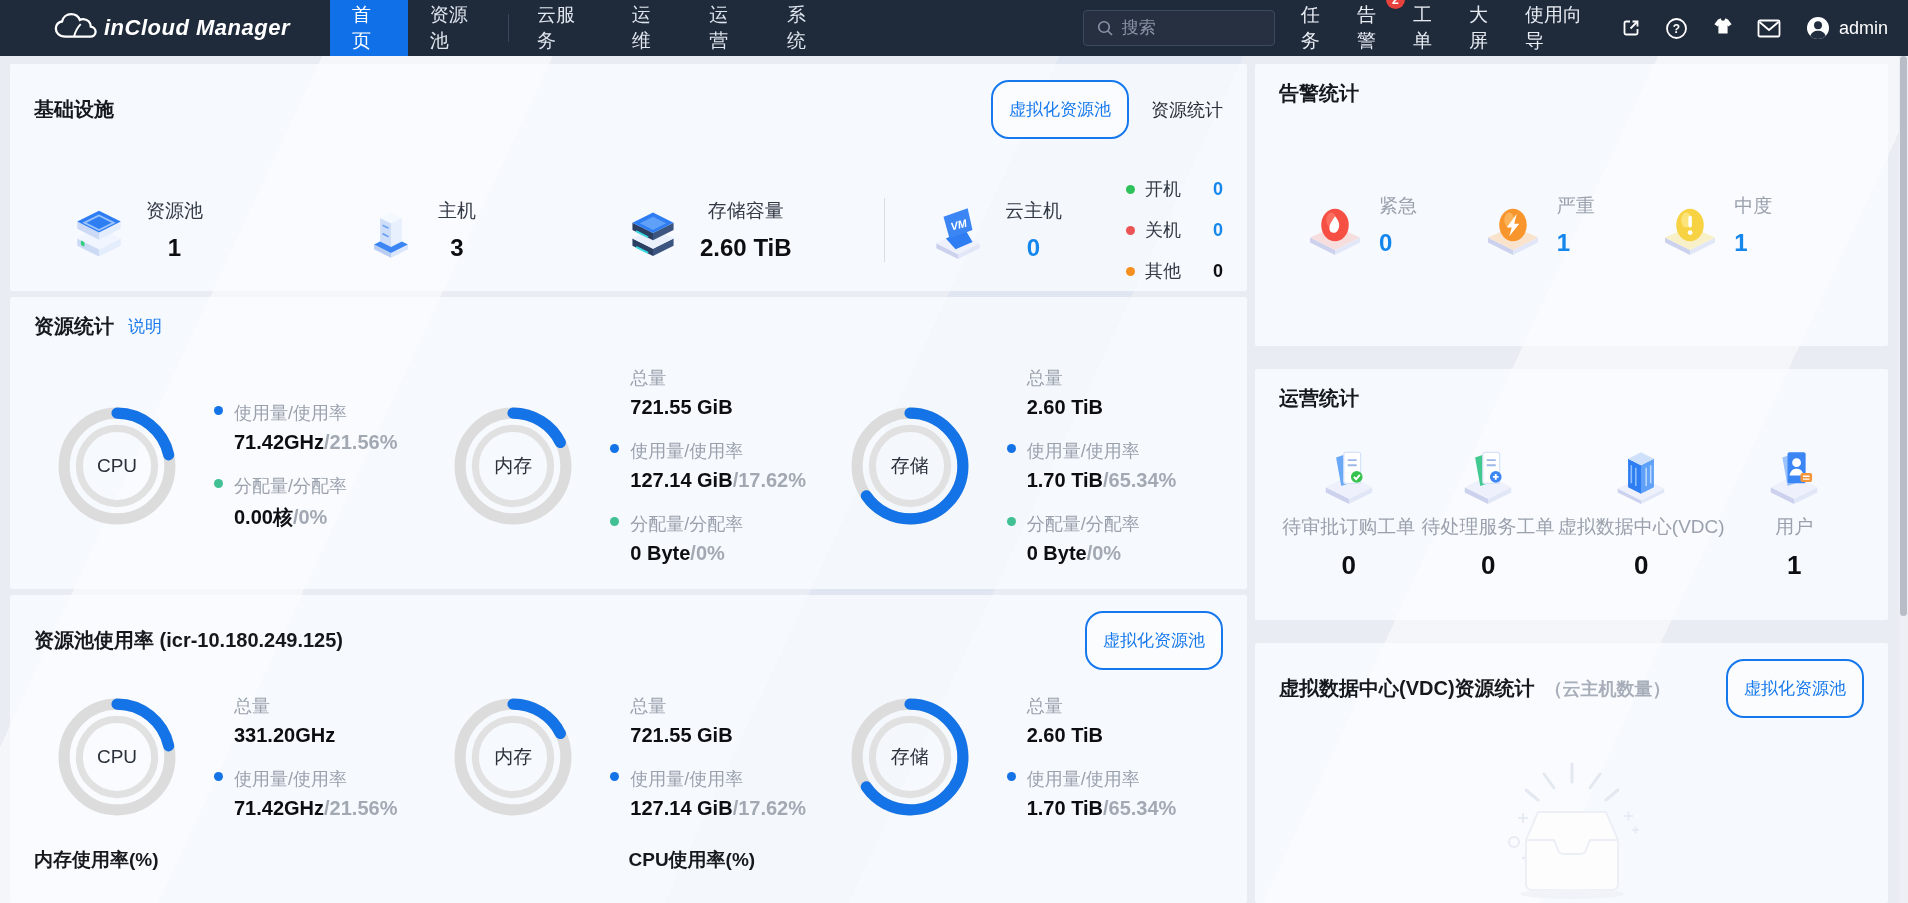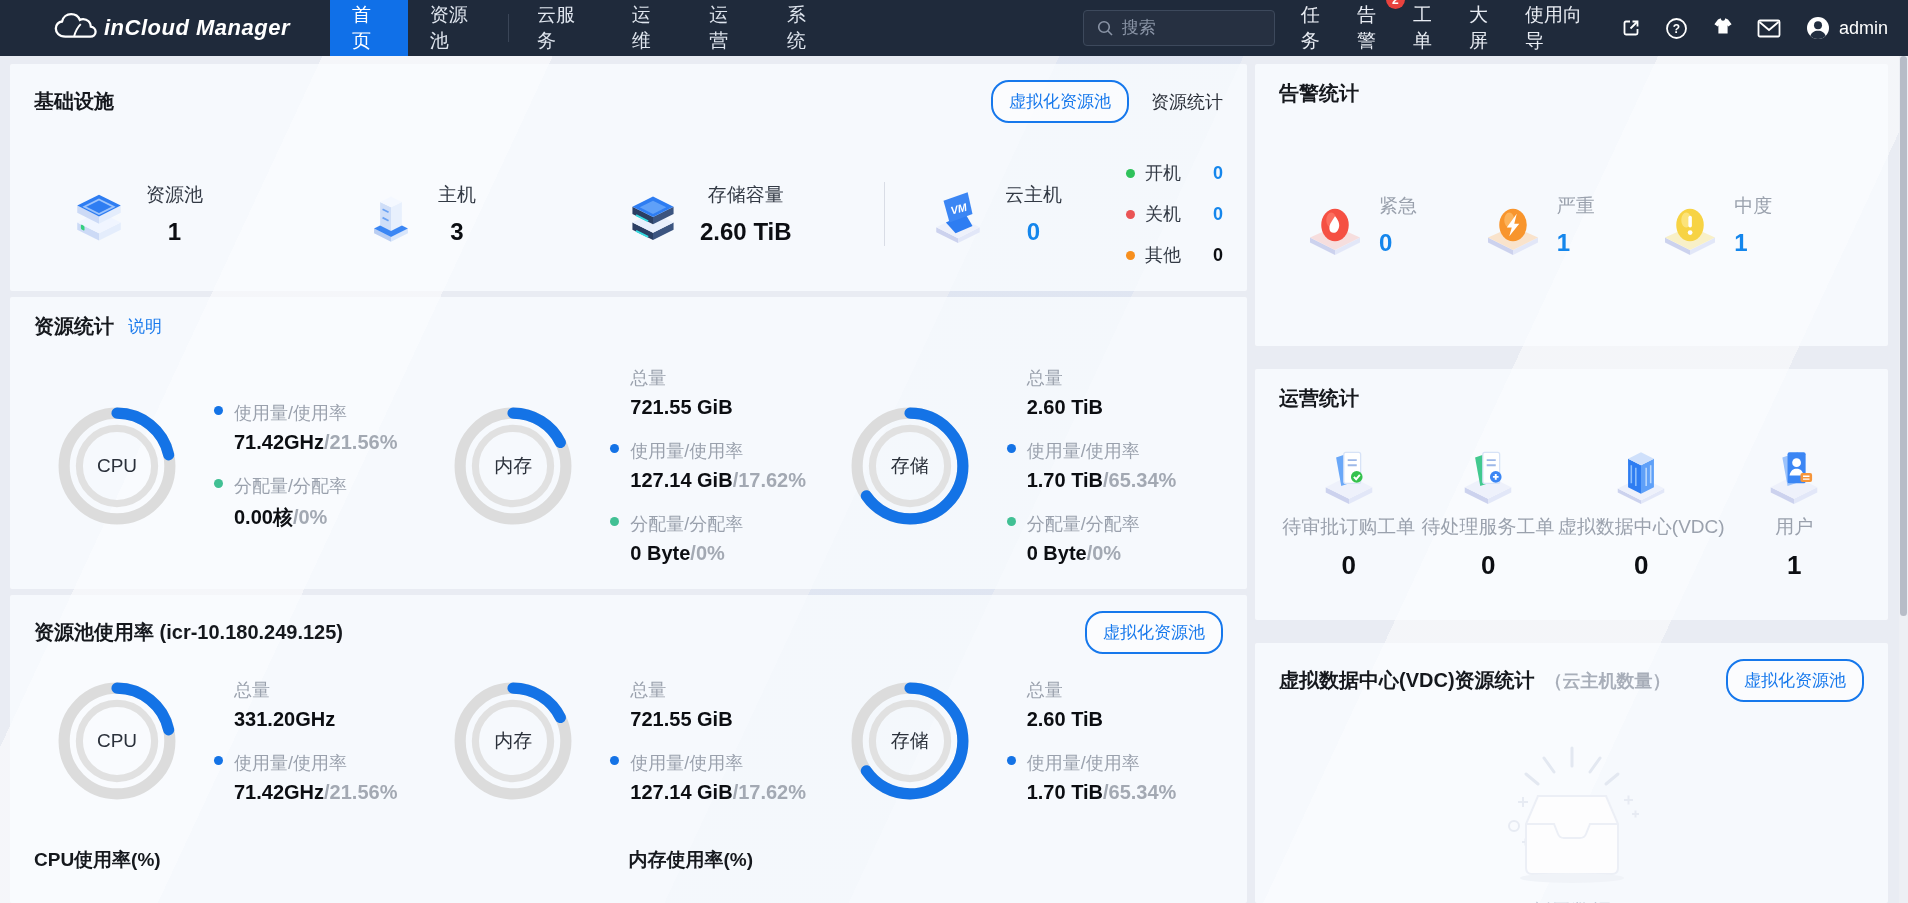--- a/index.html
+++ b/index.html
@@ -29,21 +29,21 @@
   .content { position:relative; height:847px; padding:8px 10px 0 10px; display:flex; gap:8px; overflow:hidden;
     background:
       linear-gradient(115deg, rgba(255,255,255,0) 0 14%, rgba(255,255,255,.55) 14% 24%, rgba(255,255,255,0) 24% 46%, rgba(213,222,240,.45) 46% 54%, rgba(255,255,255,0) 54% 72%, rgba(255,255,255,.5) 72% 84%, rgba(255,255,255,0) 84%),
       #e9ecf3;
   }
   .col-left { width:1237px; display:flex; flex-direction:column; gap:6px; }
   .col-right { width:633px; display:flex; flex-direction:column; gap:23px; }
   .panel { background:rgba(250,252,255,.78); border-radius:2px; padding:16px 24px; position:relative; overflow:hidden; }
   .panel-title { font-size:20px; font-weight:700; color:#15181d; }
   .panel-head { display:flex; align-items:center; }
-  .pill { display:inline-block; border:2px solid #1678ec; color:#1678ec; border-radius:18px; padding:8px 16px; font-size:17px; background:rgba(255,255,255,.55); cursor:pointer; white-space:nowrap;text-align:right; }
+  .pill { display:inline-block; border:2px solid #1678ec; color:#1678ec; border-radius:18px; padding:16px 16px; font-size:17px; background:rgba(255,255,255,.55); cursor:pointer; white-space:nowrap;text-align:right; }
   .plain-tab { font-size:18px; color:#2a2f38; margin-left:22px; cursor:pointer; }
 
   
   .scrollbar { position:absolute; right:0; top:56px; width:9px; height:847px; background:#edeff4; z-index:6; }
   .scroll-thumb { position:absolute; top:0; left:1px; width:7px; height:560px; border-radius:4px; background:#b7bcc7; }
 
   
   .infra { height:227px; }
   .infra-row { display:flex; align-items:center; margin-top:38px; padding-left:36px; }
   .infra-stat { display:flex; align-items:center; gap:18px; }
@@ -438,22 +438,22 @@
             </div>
             <div class="g-group">
               <span class="g-dot blue"></span>
               <div class="g-label">使用量/使用率</div>
               <div class="g-value"><span>1.70 TiB</span><span class="g-rate">/65.34%</span></div>
             </div>
           </div>
         </div>
       </div>
       <div class="chart-titles">
+        <div class="ct">内存使用率(%)</div>
         <div class="ct">CPU使用率(%)</div>
-        <div class="ct">内存使用率(%)</div>
       </div>
     </div>
   </div>
 
   <div class="col-right">
 
     <div class="panel alarm">
       <div class="panel-title">告警统计</div>
       <div class="alarm-row">
         <div class="alarm-item">

